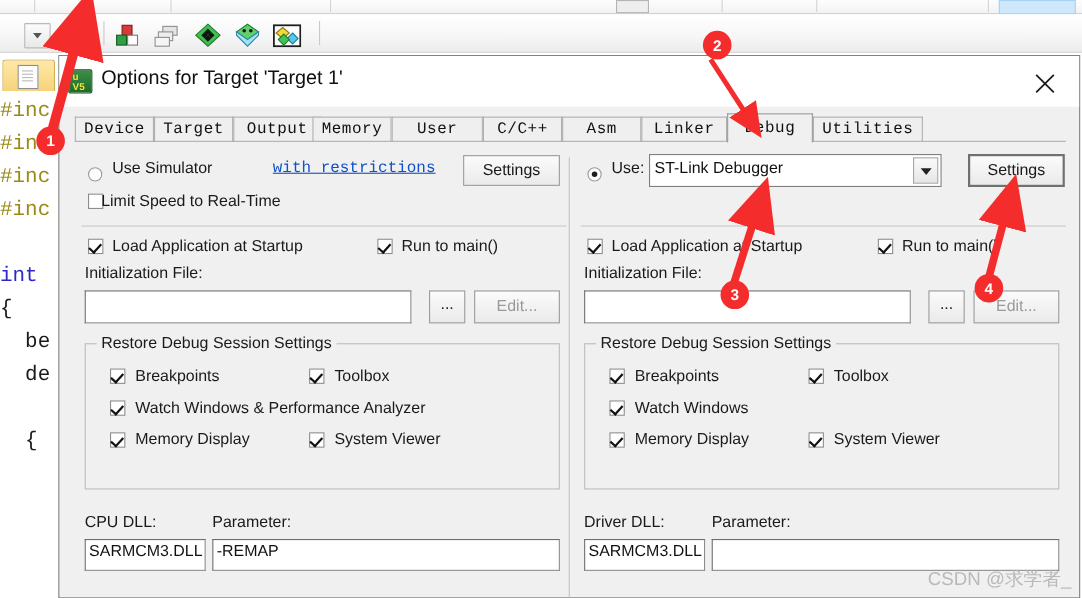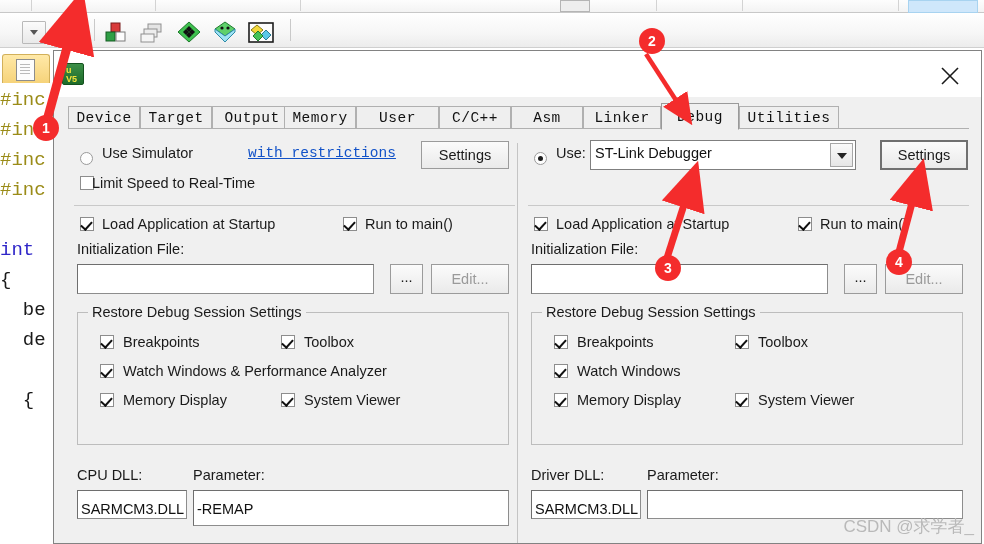--- a/index.html
+++ b/index.html
@@ -147,21 +147,21 @@
     border:1px solid #9b9b9b;box-sizing:border-box;
     font-size:14.5px;color:#1a1a1a;text-align:center;
     font-family:"Liberation Sans",sans-serif;
   }
   .btn.strong{border:2px solid #707070;}
   .btn.disabled{color:#9a9a9a;}
 
   .tbox{
     position:absolute;background:#ffffff;border:1px solid #8d8d8d;
     box-sizing:border-box;font-size:14.5px;color:#111;
-    padding:8px 3px;font-family:"Liberation Sans",sans-serif;
+    padding:0 3px;font-family:"Liberation Sans",sans-serif;
     line-height:20px;white-space:nowrap;overflow:hidden;
   }
   .tbox.sunken{border-top-color:#6e6e6e;border-left-color:#6e6e6e;}
 
   .combo{
     position:absolute;background:#ffffff;border:1px solid #7f7f7f;
     box-sizing:border-box;font-size:14.5px;color:#111;
     padding:2px 4px;font-family:"Liberation Sans",sans-serif;line-height:21px;
   }
   .combo .arrowbtn{
@@ -300,20 +300,21 @@
   </div>
 </div>
 
 <div id="dialog">
 
   <div class="dlg-title">
     <div class="dlg-appicon">
       <span>u</span>
       <span>V5</span>
     </div>
+    <div class="dlg-titletext">Options for Target 'Target 1'</div>
     <div class="dlg-close">
       <svg width="20" height="20" viewBox="0 0 20 20">
         <line x1="2" y1="2" x2="18" y2="18" stroke="#1a1a1a" stroke-width="1.6"></line>
         <line x1="18" y1="2" x2="2" y2="18" stroke="#1a1a1a" stroke-width="1.6"></line>
       </svg>
     </div>
   </div>
 
   <div class="tabstrip">
     <div class="tab" style="left:0px;width:72px">Device</div>
@@ -365,21 +366,21 @@
     <div class="lbl" style="left:55px;top:226px">Watch Windows &amp; Performance Analyzer</div>
 
     <div class="cbox on" style="left:32px;top:256px"></div>
     <div class="lbl" style="left:55px;top:255px">Memory Display</div>
     <div class="cbox on" style="left:213px;top:256px"></div>
     <div class="lbl" style="left:236px;top:255px">System Viewer</div>
 
     <div class="lbl" style="left:9px;top:330px">CPU DLL:</div>
     <div class="lbl" style="left:125px;top:330px">Parameter:</div>
     <div class="tbox sunken" style="left:9px;top:353px;width:110px;height:29px">SARMCM3.DLL</div>
-    <div class="tbox sunken" style="left:125px;top:353px;width:316px;height:36px">-REMAP</div>
+    <div class="tbox sunken" style="left:125px;top:353px;width:316px;height:29px">-REMAP</div>
   </div>
 
   <div class="panel panel-right">
 
     <div class="radio on" style="left:10px;top:15px"></div>
     <div class="lbl" style="left:32px;top:8px">Use:</div>
     <div class="combo" style="left:66px;top:3px;width:266px;height:30px">
       <span>ST-Link Debugger</span>
       <span class="arrowbtn"></span>
     </div>

